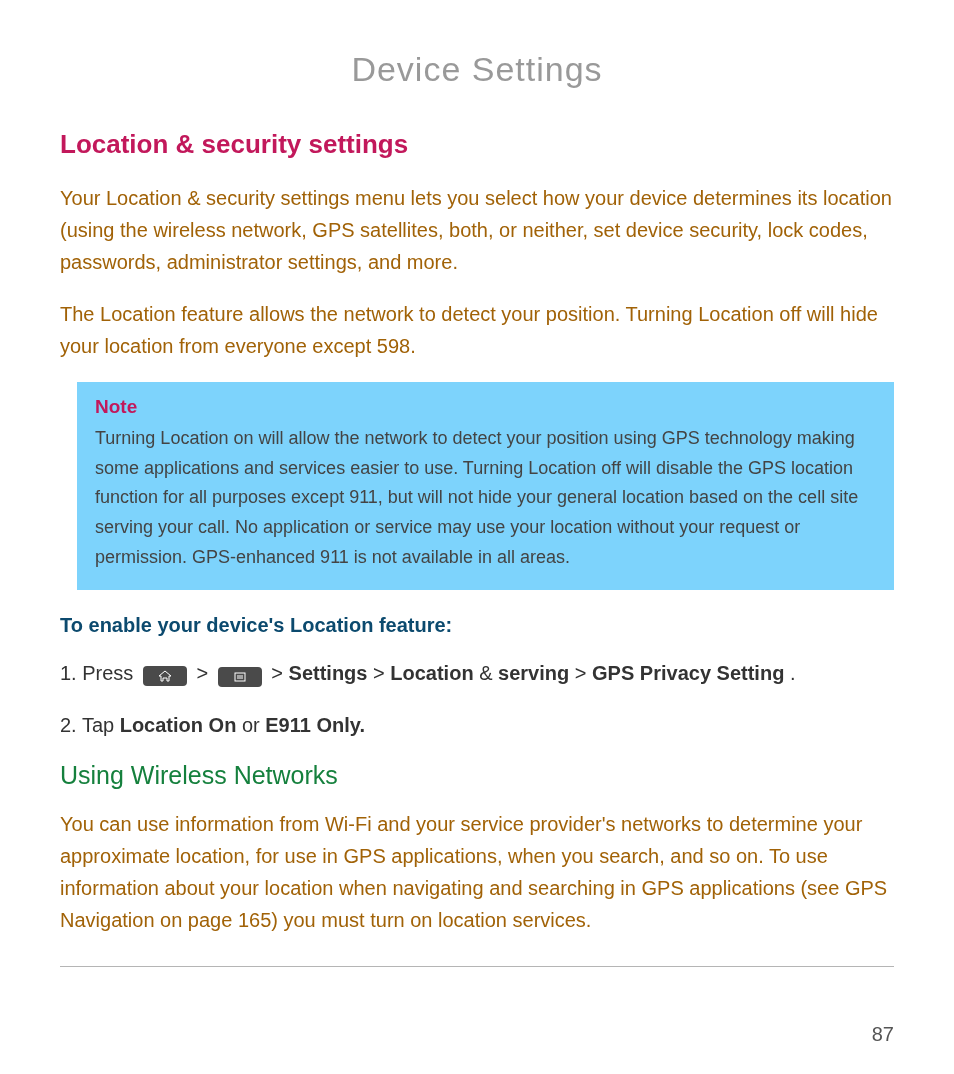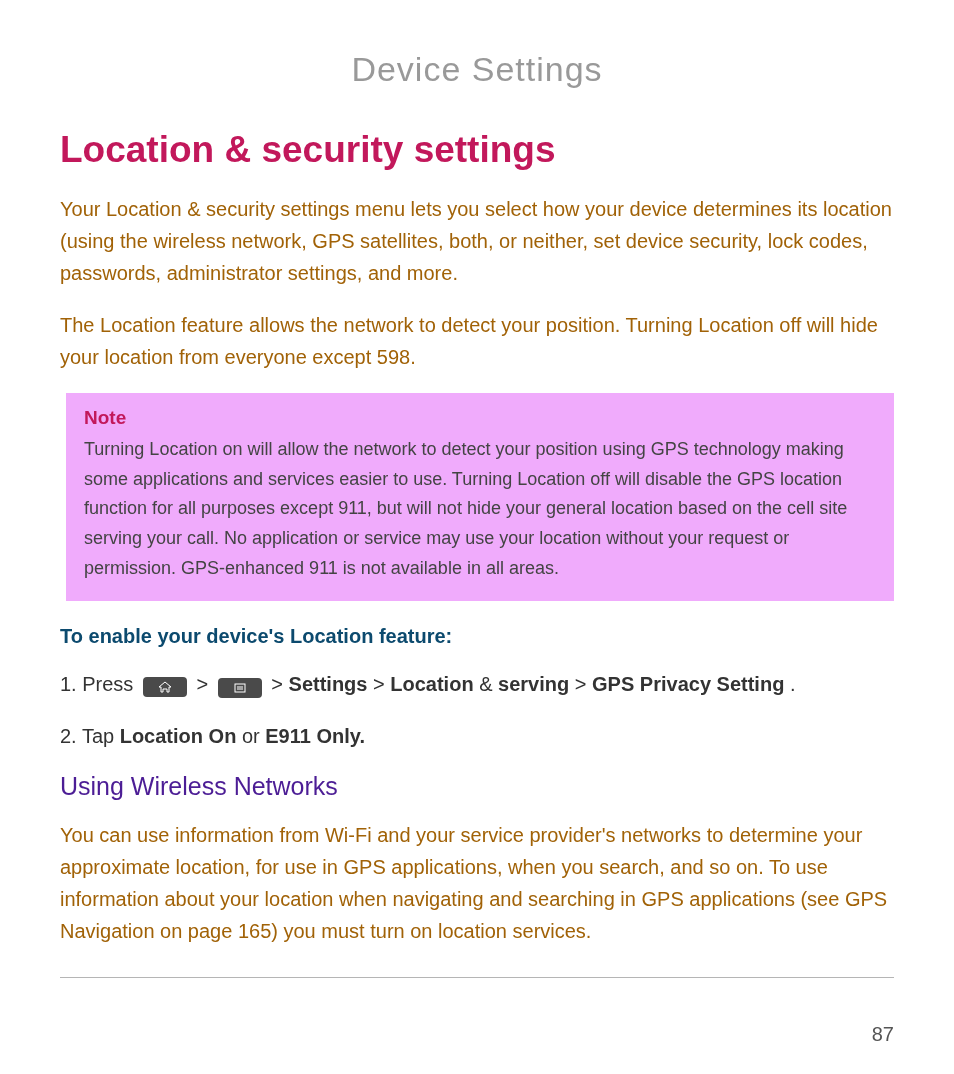--- a/index.html
+++ b/index.html
@@ -15,42 +15,42 @@
   .chapter-title {
     text-align: center;
     font-size: 34px;
     color: #999;
     font-weight: 400;
     letter-spacing: 1px;
     margin-bottom: 40px;
   }
   .h1 {
     color: #c2185b;
-    font-size: 37px;
+    font-size: 26px;
     font-weight: 600;
     margin-bottom: 22px;
   }
   .h2 {
-    color: #4c1d95;
+    color: #15803d;
     font-size: 25px;
     font-weight: 500;
     margin-top: 17px;
     margin-bottom: 18px;
   }
   .para {
     font-size: 20px;
     line-height: 1.6;
     color: #a16207;
     margin-bottom: 20px;
     font-weight: 400;
   }
   .note-box {
-    background: #f0abfc;
+    background: #7dd3fc;
     padding: 14px 18px 18px 18px;
-    margin: 10px 0 24px 6px;
+    margin: 10px 0 24px 17px;
   }
   .note-title {
     color: #c2185b;
     font-weight: 700;
     font-size: 19px;
     margin-bottom: 6px;
   }
   .note-body {
     font-size: 18px;
     line-height: 1.65;

